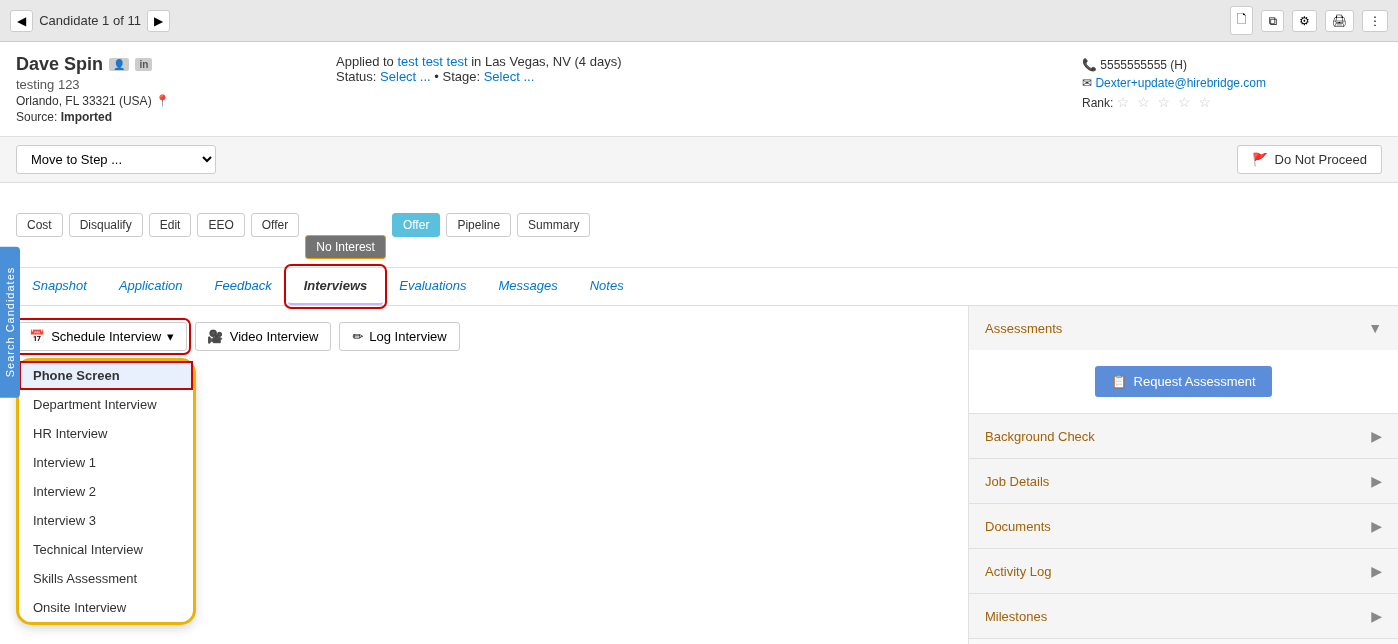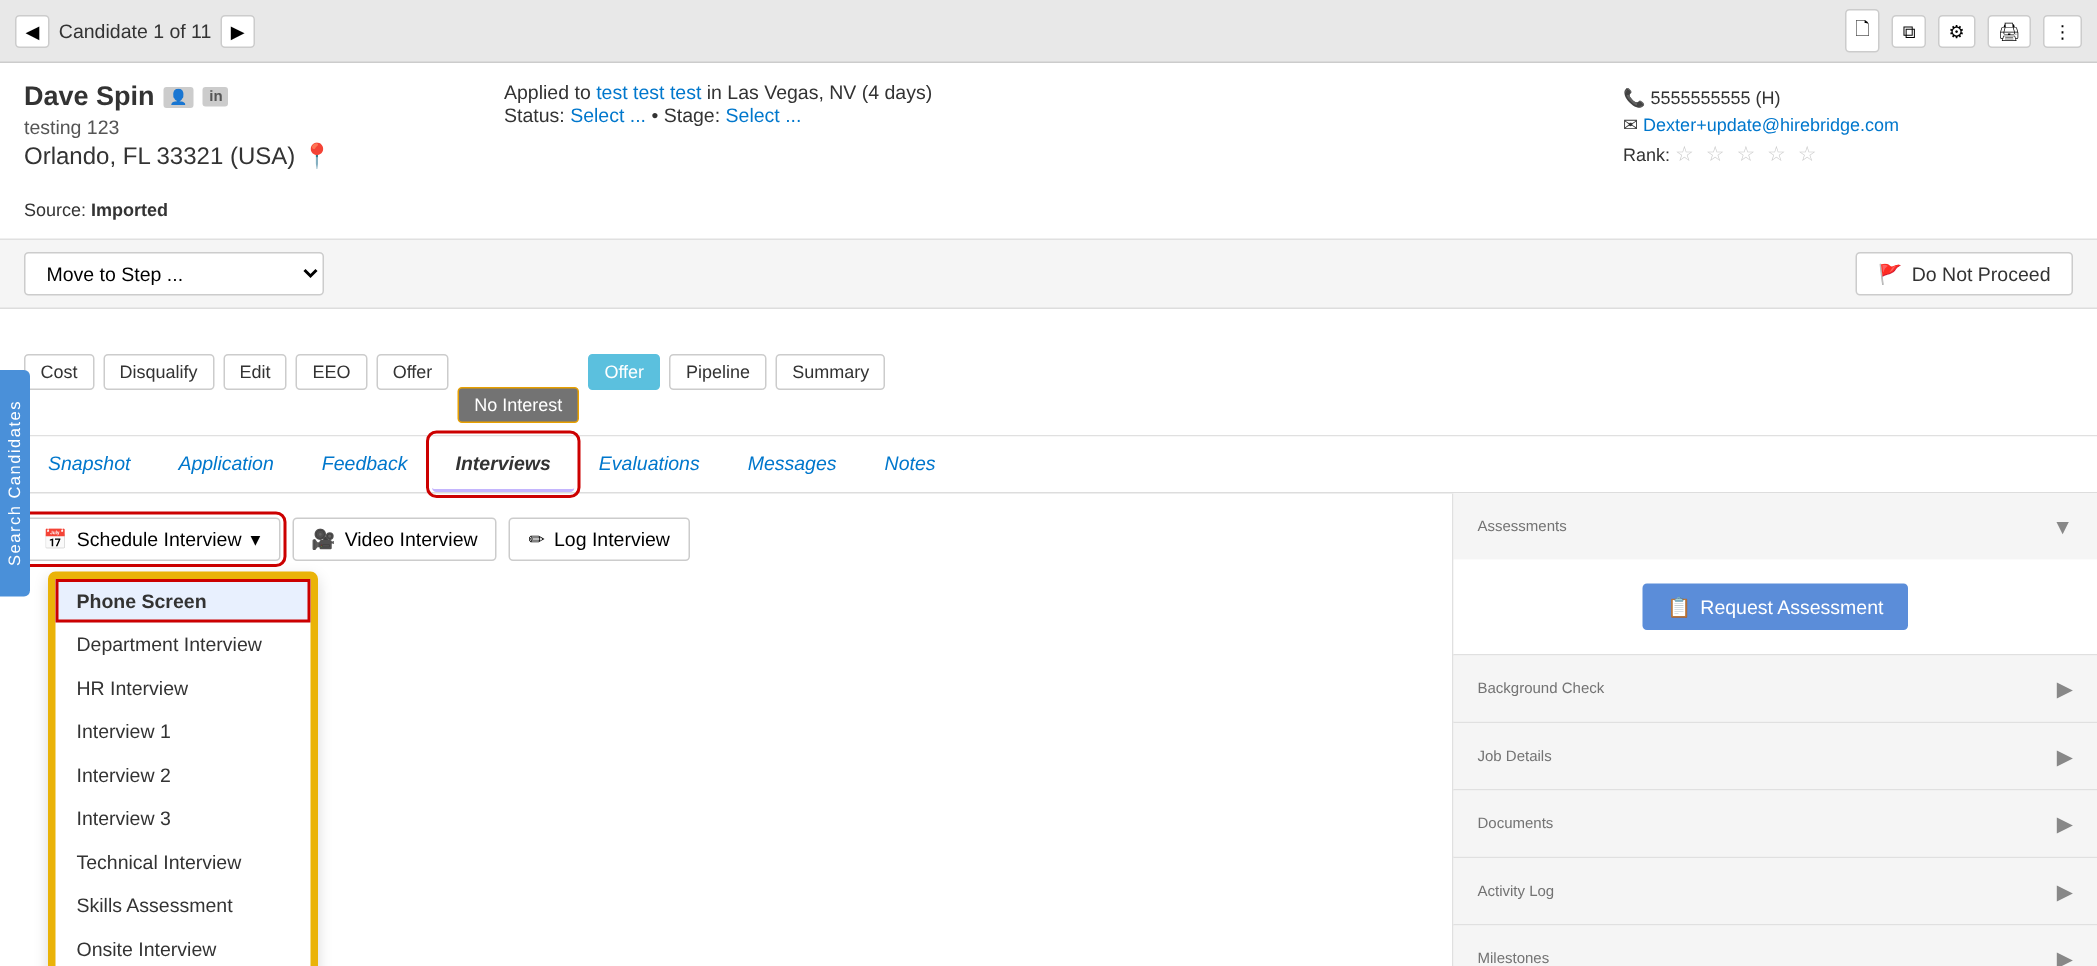--- a/index.html
+++ b/index.html
@@ -30,22 +30,22 @@
       padding: 12px 16px;
       border-bottom: 1px solid #e0e0e0;
       display: flex;
       gap: 0;
     }
     .candidate-col1 { flex: 0 0 320px; }
     .candidate-col2 { flex: 1; }
     .candidate-col3 { flex: 0 0 300px; text-align: left; }
     .candidate-name { font-size: 18px; font-weight: bold; display: flex; align-items: center; gap: 6px; }
     .candidate-sub { color: #555; font-size: 13px; margin-top: 2px; }
-    .candidate-location { font-size: 16px; margin-top: 2px; }
-    .candidate-source { font-size: 12px; margin-top: 19px; }
+    .candidate-location { font-size: 12px; margin-top: 2px; }
+    .candidate-source { font-size: 12px; margin-top: 2px; }
     .link { color: #0077cc; text-decoration: none; }
     .bold { font-weight: bold; }
     .icon-badge {
       display: inline-block;
       background: #ccc;
       border-radius: 2px;
       padding: 1px 4px;
       font-size: 10px;
       color: #555;
     }
@@ -182,24 +182,24 @@
       cursor: pointer;
       display: flex;
       align-items: center;
       gap: 6px;
     }
 
     
     .dropdown-menu {
       position: absolute;
       top: 52px;
-      left: 32px;
-      background: #fff;
-      border: 5px solid #eab308;
-      border-radius: 5px;
+      left: 16px;
+      background: #fff;
+      border: 3px solid #eab308;
+      border-radius: 15px;
       box-shadow: 0 4px 10px rgba(0,0,0,0.15);
       z-index: 100;
       min-width: 180px;
     }
     .dropdown-item {
       padding: 7px 14px;
       cursor: pointer;
       font-size: 13px;
       color: #333;
     }
@@ -220,21 +220,21 @@
       border-bottom: 1px solid #e0e0e0;
     }
     .right-section-header {
       display: flex;
       align-items: center;
       justify-content: space-between;
       padding: 14px 16px;
       cursor: pointer;
       background: #f5f5f5;
     }
-    .right-section-header span { color: #737373; font-size: 10px; }
+    .right-section-header span { color: #a16207; font-size: 13px; }
     .right-section-header .chevron { color: #888; font-size: 14px; }
     .assessments-body {
       padding: 16px;
       background: #fff;
       text-align: center;
     }
     .request-assessment-btn {
       background: #5b8dd9;
       color: #fff;
       border: none;

